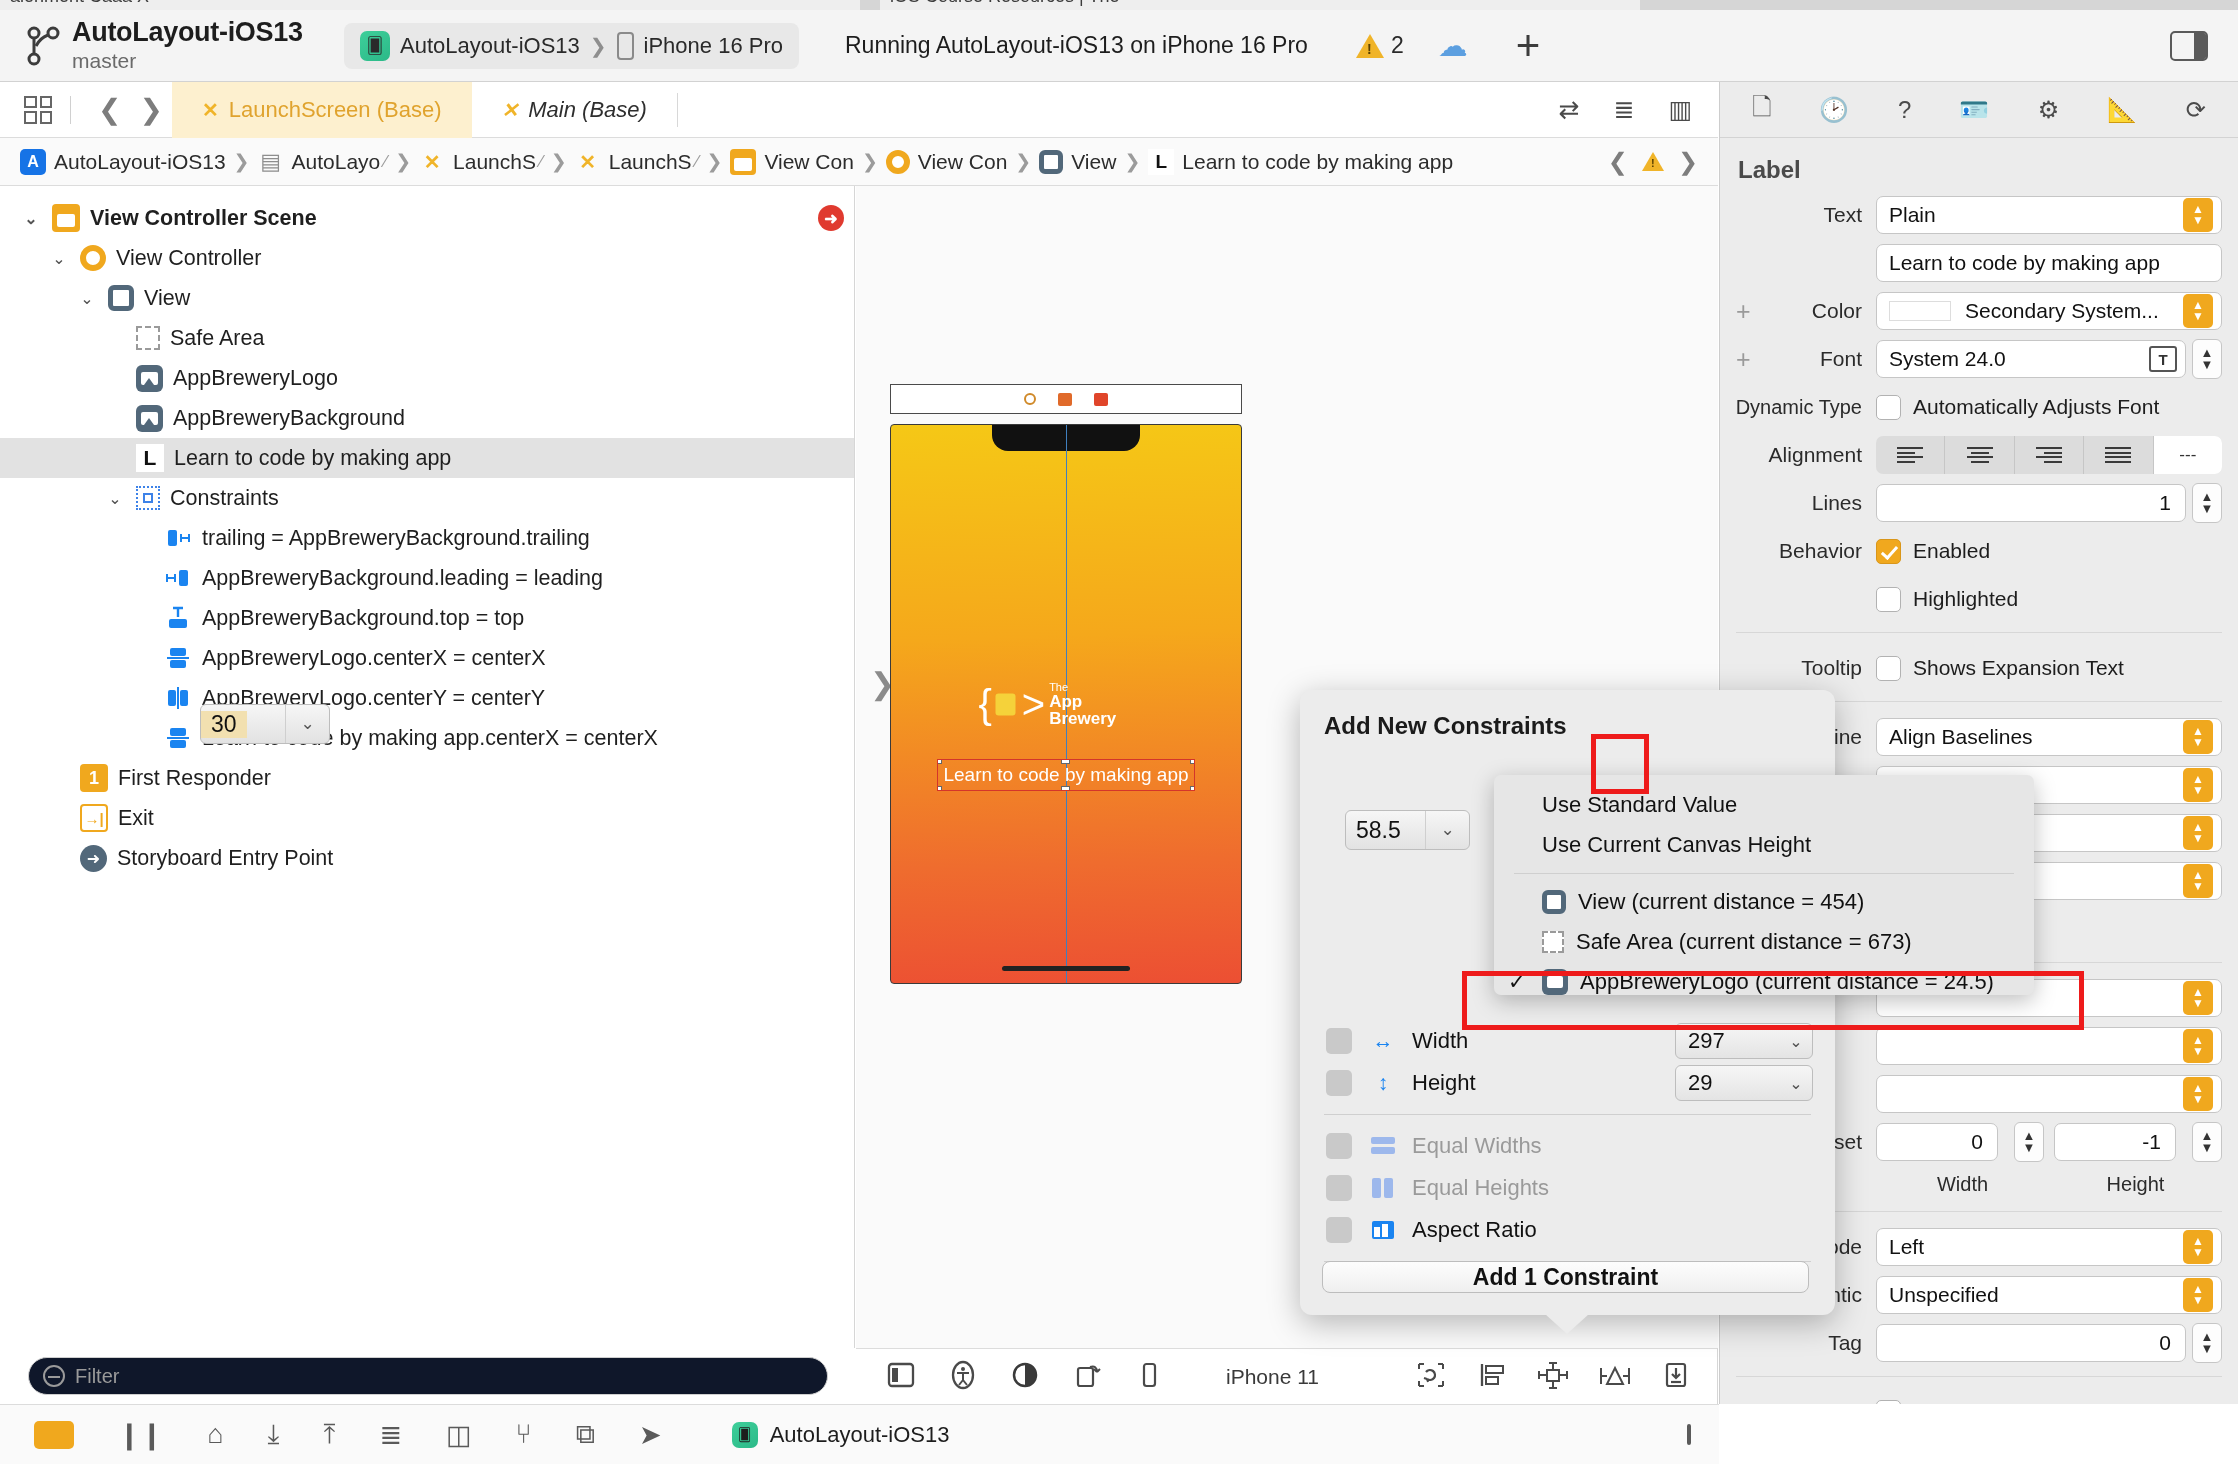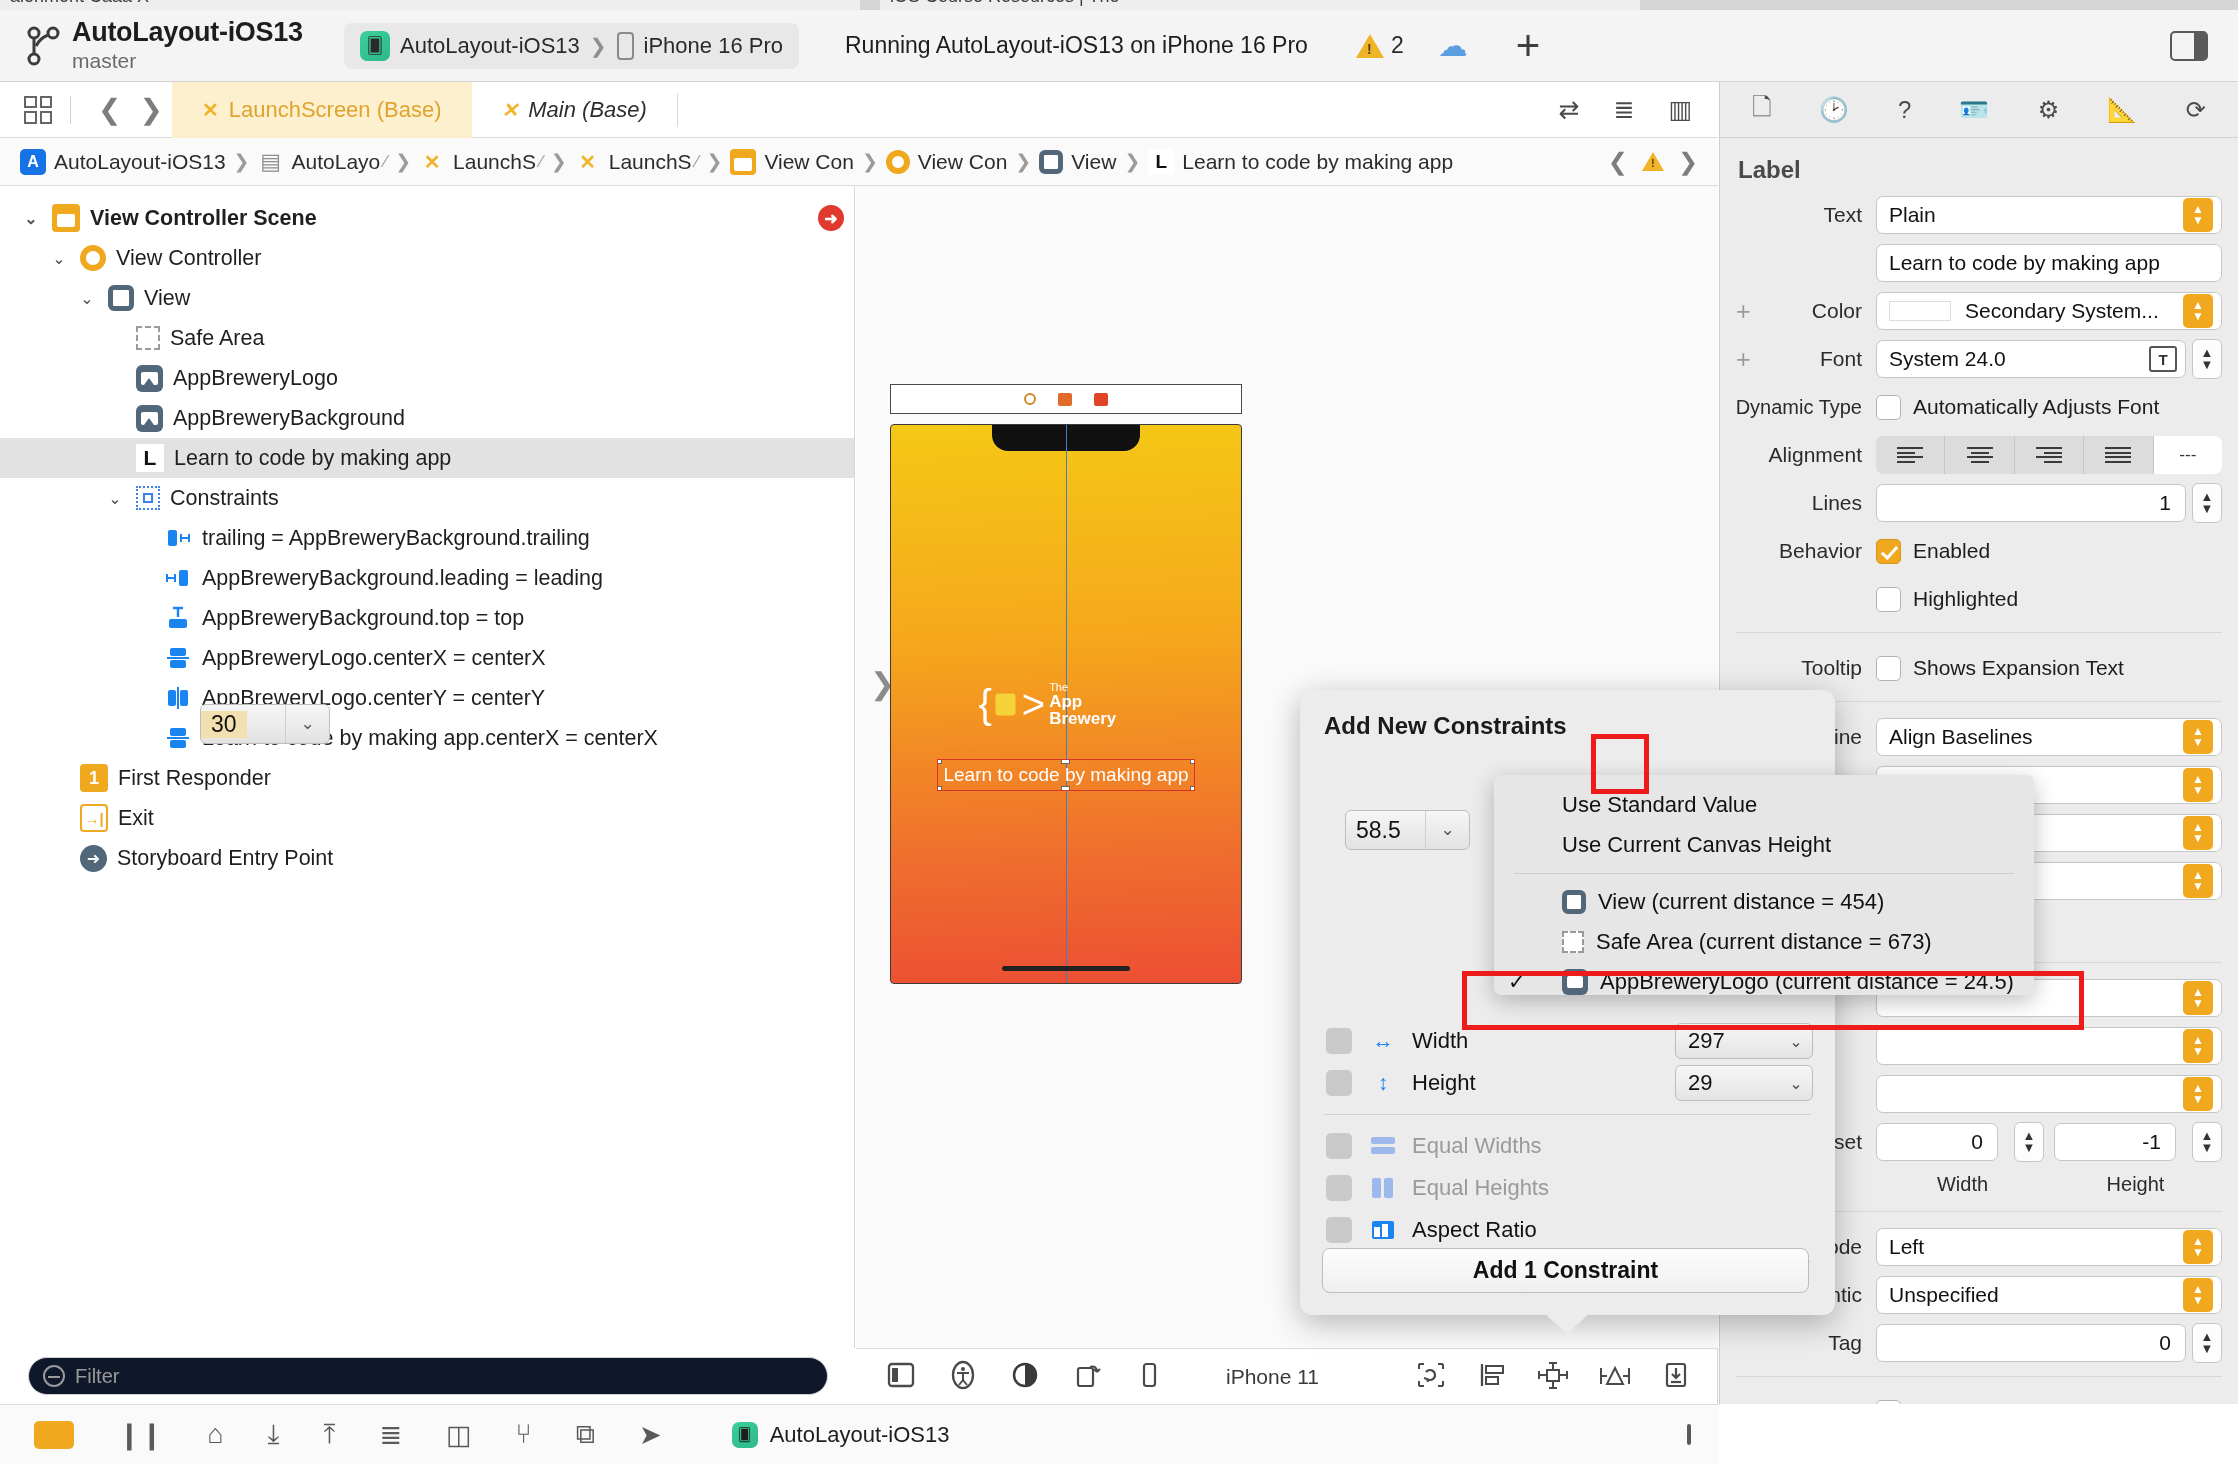--- a/index.html
+++ b/index.html
@@ -261,42 +261,42 @@
   .numbox .val.hl{background:#f2e0b0;}
   .numbox .dd{margin-left:auto;width:44px;text-align:center;color:#555;font-size:17px;border-left:1px solid #cfcfcf;line-height:38px;}
 
   .redbox { position:absolute; border:5px solid #ee1b1b; pointer-events:none; z-index:60;}
 
   .dropdown {
     position:absolute; left:1494px; top:775px; width:540px; height:220px;
     background:#e6e6e6; border-radius:7px; box-shadow:0 6px 22px rgba(0,0,0,0.25);
     z-index:55; padding-top:10px;
   }
-  .dd-item { height:40px; display:flex; align-items:center; padding-left:68px; font-size:22px; color:#111; white-space:nowrap;}
+  .dd-item { height:40px; display:flex; align-items:center; padding-left:48px; font-size:22px; color:#111; white-space:nowrap;}
   .dd-sep { height:1px; background:#cfcfcf; margin:8px 20px;}
   .dd-check{ position:absolute; left:14px; font-size:21px; color:#111;}
   .dd-ico { width:26px;height:26px;margin-right:12px;flex:0 0 auto;}
   .dd-ico.view{border:5px solid #52687a;border-radius:6px;background:#fff;width:24px;height:24px;}
   .dd-ico.safe{border:2px dashed #9a9a9a;background:#fff;width:22px;height:22px;}
   .dd-ico.img{border-radius:6px;background:#52687a;position:relative;}
   .dd-ico.img::after{content:"";position:absolute;left:5px;top:7px;width:16px;height:12px;background:#fff;border-radius:2px;}
 
   .pop-rowck { display:flex; align-items:center; height:42px; padding-left:26px; }
   .pop-cb { width:26px;height:26px;background:#c9c9c9;border-radius:5px;flex:0 0 auto;margin-right:16px;}
   .pop-ico{width:30px;margin-right:14px;flex:0 0 auto;display:flex;align-items:center;justify-content:center;color:#1a84f0;font-size:21px;}
   .pop-lab{font-size:22px;color:#111;}
   .pop-lab.dim{color:#9a9a9a;}
   .pop-num {
     position:absolute; right:22px; width:138px; height:36px;
     background:linear-gradient(#f6f6f6,#e4e4e4); border:1px solid #bdbdbd; border-radius:6px;
     display:flex; align-items:center; padding-left:12px; font-size:22px; color:#111;
   }
   .pop-num .dd2{margin-left:auto;width:32px;text-align:center;color:#555;font-size:16px;}
   .addbtn {
-    position:absolute; left:22px; right:26px; bottom:22px; height:45px;
+    position:absolute; left:22px; right:26px; bottom:22px; height:32px;
     background:linear-gradient(#fdfdfd,#efefef); border:1px solid #bdbdbd; border-radius:8px;
     display:flex;align-items:center;justify-content:center;
     font-size:23px; font-weight:bold; color:#111;
   }
   .spacing-lbl{position:absolute;left:1388px;top:944px;font-size:22px;color:#111;}
   .co-lbl{position:absolute;left:1432px;top:990px;font-size:22px;color:#111;}
   .co-cb{position:absolute;left:1398px;top:988px;width:26px;height:26px;background:#f0a81e;border-radius:5px;}
   .co-cb::after{content:"";position:absolute;left:8px;top:3px;width:7px;height:14px;border:solid #fff;border-width:0 3px 3px 0;transform:rotate(42deg);}
 
   

